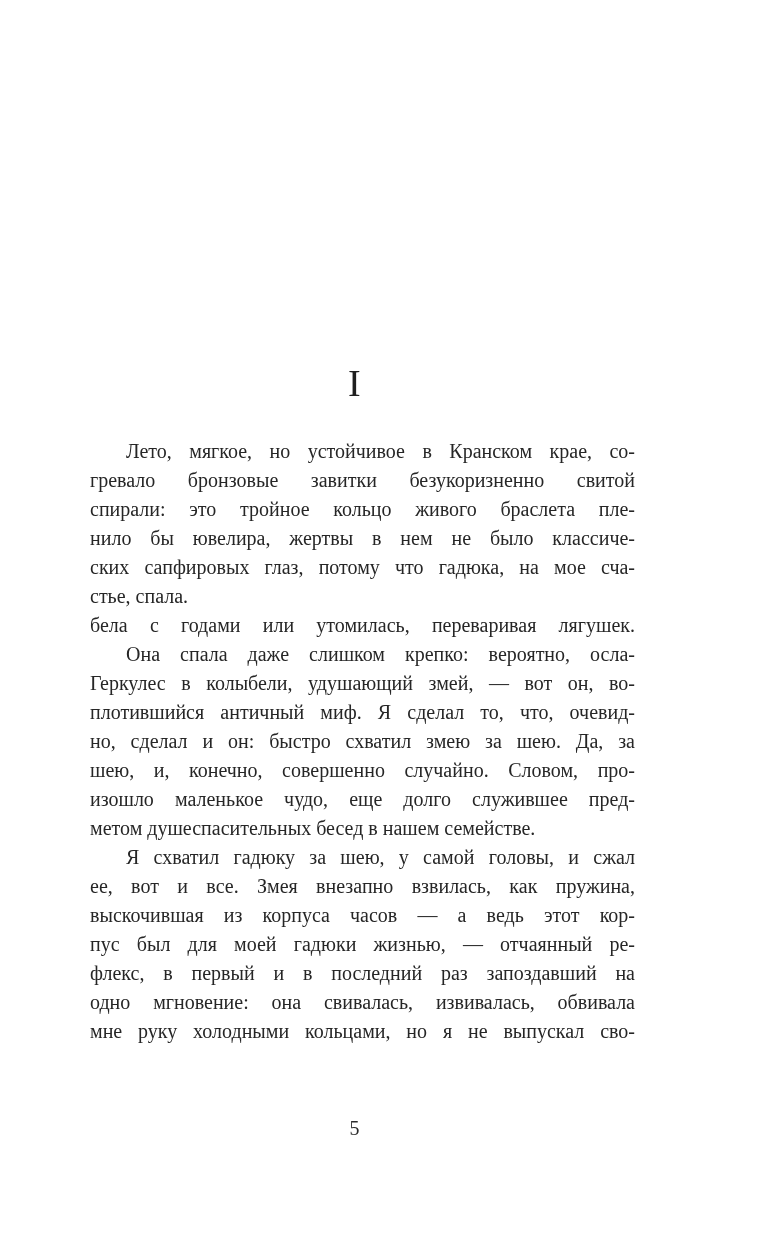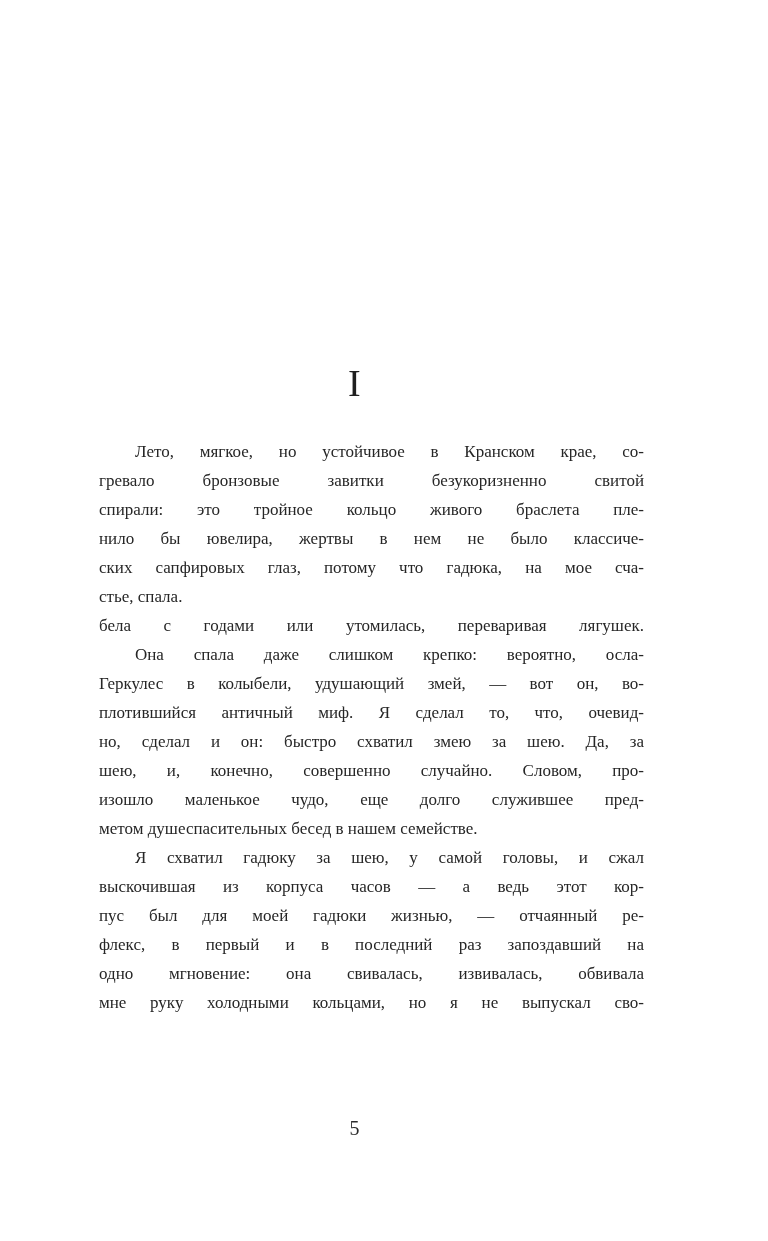--- a/index.html
+++ b/index.html
@@ -29,23 +29,23 @@
     font-size: 38px;
     font-weight: 400;
     line-height: 1;
     text-align: center;
     color: #1f1f1f;
     letter-spacing: 0.5px;
   }
   .text-block {
     position: absolute;
     top: 437px;
-    left: 99px;
+    left: 90px;
     width: 545px;
-    font-size: 17px;
+    font-size: 20px;
     line-height: 29px;
     color: #262626;
   }
   .text-block .line {
     text-align: justify;
     text-align-last: justify;
     overflow: hidden;
     height: 29px;
   }
   .text-block .line.lastline {
@@ -81,20 +81,21 @@
       <div class="line lastline">стье, спала.</div>
       <div class="line">бела с годами или утомилась, переваривая лягушек.</div>
       <div class="line indent">Она спала даже слишком крепко: вероятно, осла-</div>
       <div class="line">Геркулес в колыбели, удушающий змей, — вот он, во-</div>
       <div class="line">плотившийся античный миф. Я сделал то, что, очевид-</div>
       <div class="line">но, сделал и он: быстро схватил змею за шею. Да, за</div>
       <div class="line">шею, и, конечно, совершенно случайно. Словом, про-</div>
       <div class="line">изошло маленькое чудо, еще долго служившее пред-</div>
       <div class="line lastline">метом душеспасительных бесед в нашем семействе.</div>
       <div class="line indent">Я схватил гадюку за шею, у самой головы, и сжал</div>
+      <div class="line">ее, вот и все. Змея внезапно взвилась, как пружина,</div>
       <div class="line">выскочившая из корпуса часов — а ведь этот кор-</div>
       <div class="line">пус был для моей гадюки жизнью, — отчаянный ре-</div>
       <div class="line">флекс, в первый и в последний раз запоздавший на</div>
       <div class="line">одно мгновение: она свивалась, извивалась, обвивала</div>
       <div class="line">мне руку холодными кольцами, но я не выпускал сво-</div>
     </section>
 
   <footer class="page-number">5</footer>
 </main>
 

